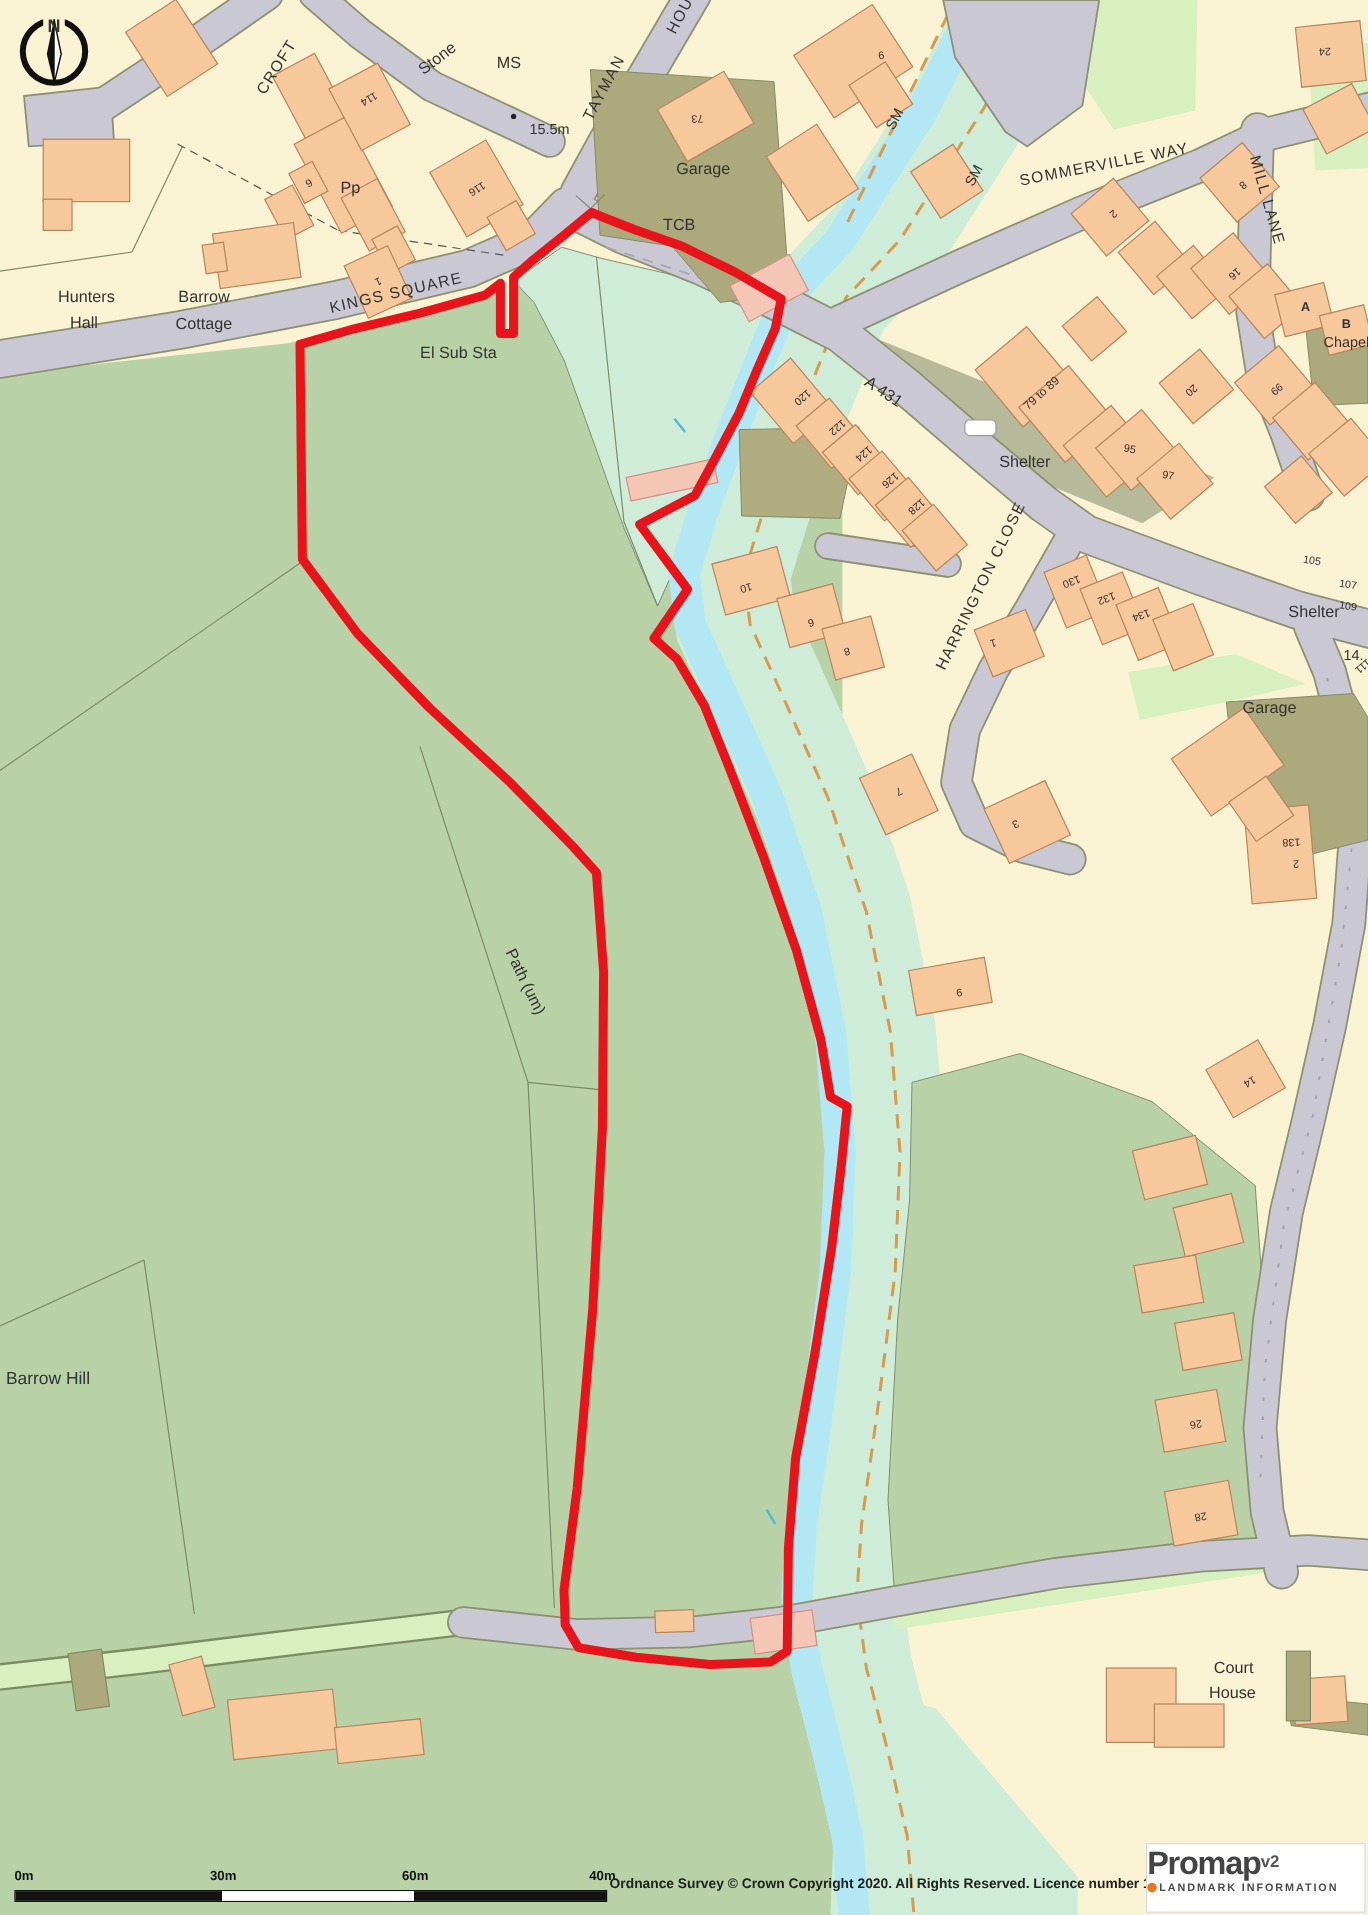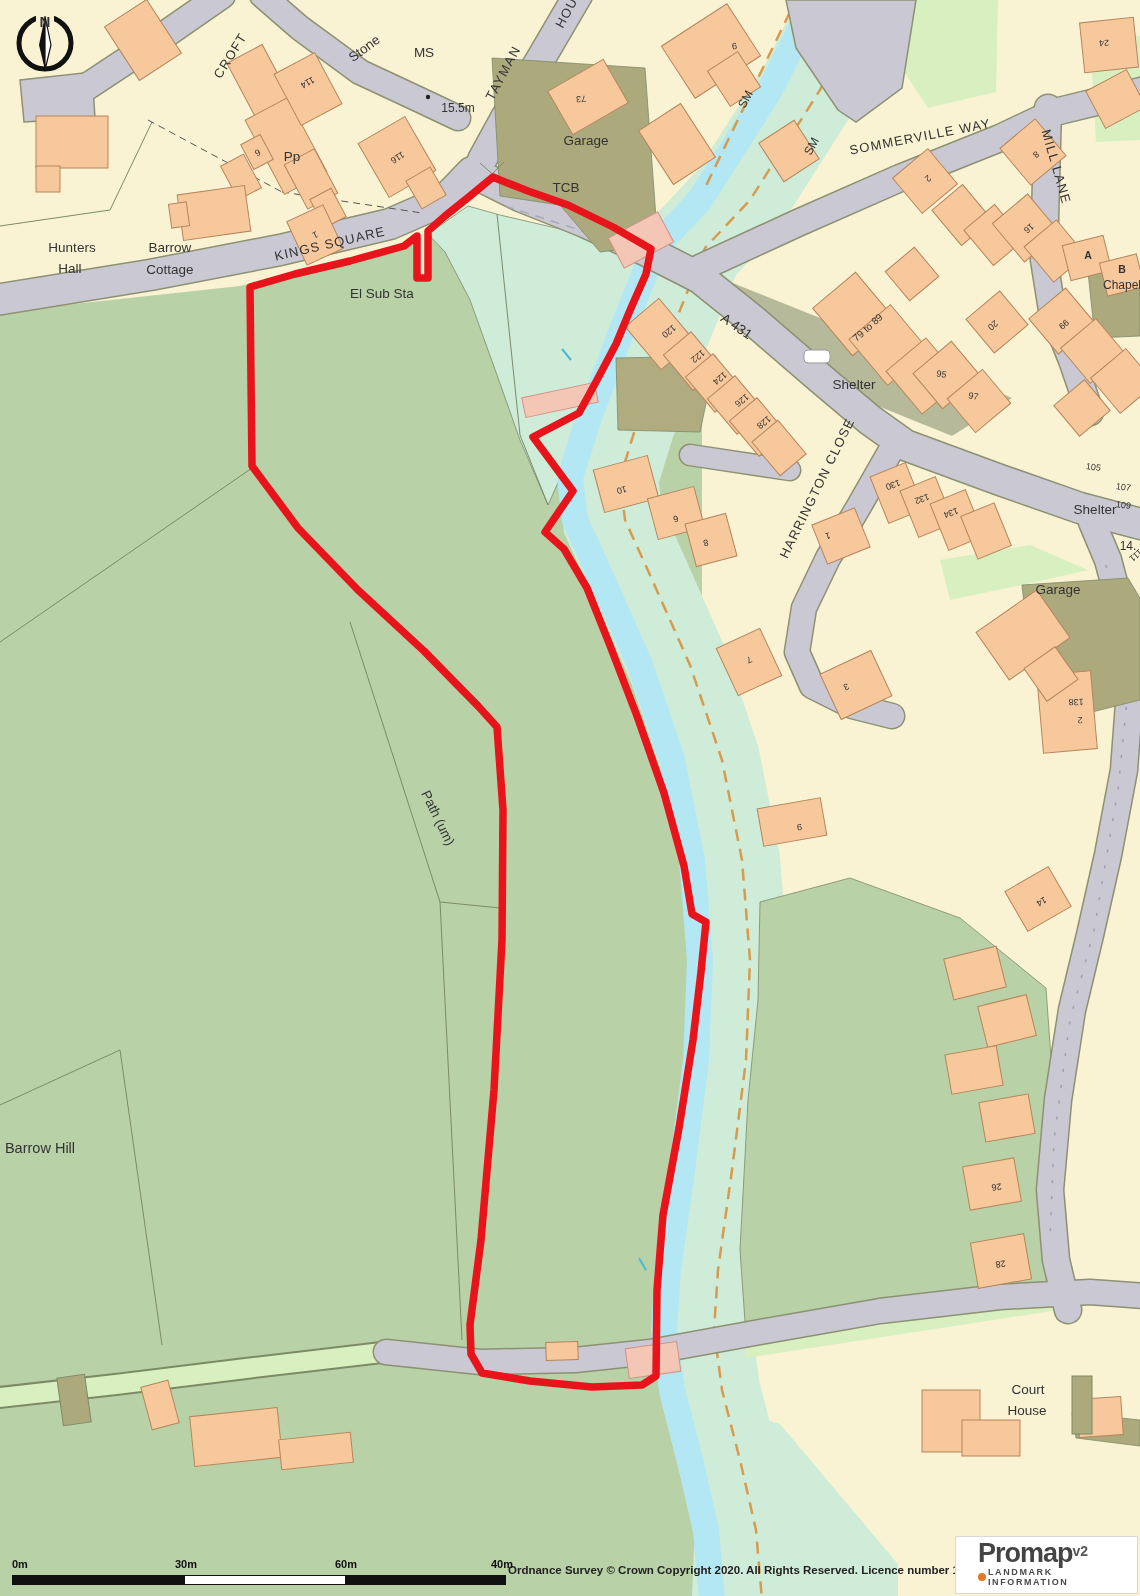--- a/index.html
+++ b/index.html
@@ -7,21 +7,21 @@
          font-family:"Liberation Sans",sans-serif;}
   #map{position:absolute;left:0;top:0;}
   svg text{font-family:"Liberation Sans",sans-serif;fill:#333;}
   .overlay{position:absolute;z-index:5;}
   #scalebar{left:10px;top:1558px;width:520px;height:34px;}
   .tick{position:absolute;top:0;font-size:11px;font-weight:bold;color:#111;}
   #bar{position:absolute;left:2px;top:17px;height:8px;border:1px solid #111;display:flex;}
   .seg{height:8px;}
   #copyright{left:508px;top:1564px;font-size:11.5px;font-weight:bold;color:#222;white-space:nowrap;}
   #logo{left:955px;top:1536px;width:183px;height:58px;background:#fff;border:1px solid #d8d8d8;
-        box-sizing:border-box;padding:3px 0 0 22px;}
+        box-sizing:border-box;padding:3px 0 0 0;}
   #logo .brand{font-size:27px;font-weight:bold;color:#444;letter-spacing:-1px;line-height:26px;}
   #logo .ver{font-size:14px;font-weight:bold;color:#555;vertical-align:6px;}
   #logo .tagrow{display:flex;align-items:center;gap:2px;margin-top:1px;}
   #logo .dot{width:8px;height:8px;border-radius:50%;background:#e87722;}
   #logo .tagline{font-size:9px;font-weight:bold;color:#4a4a4a;letter-spacing:1.6px;}
 </style>
 </head>
 <body>
 
 <div id="stage">

